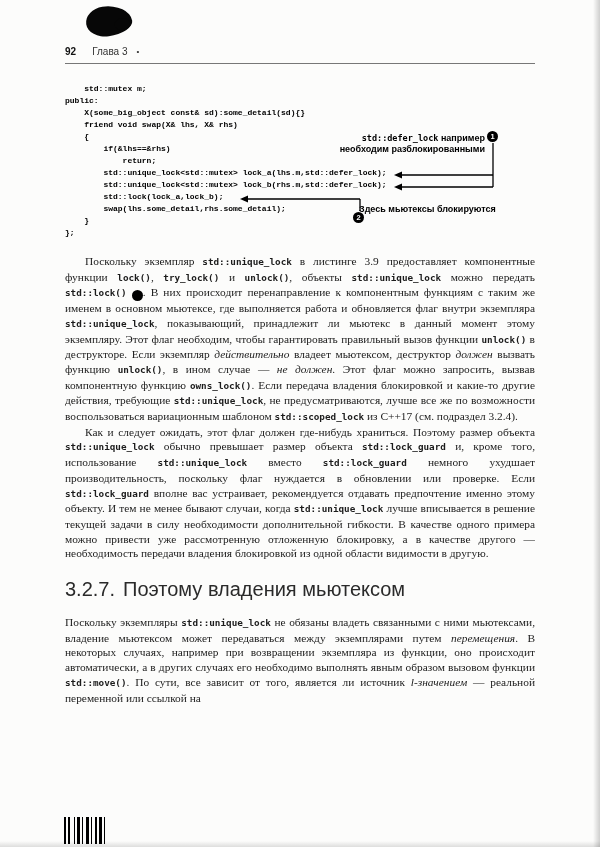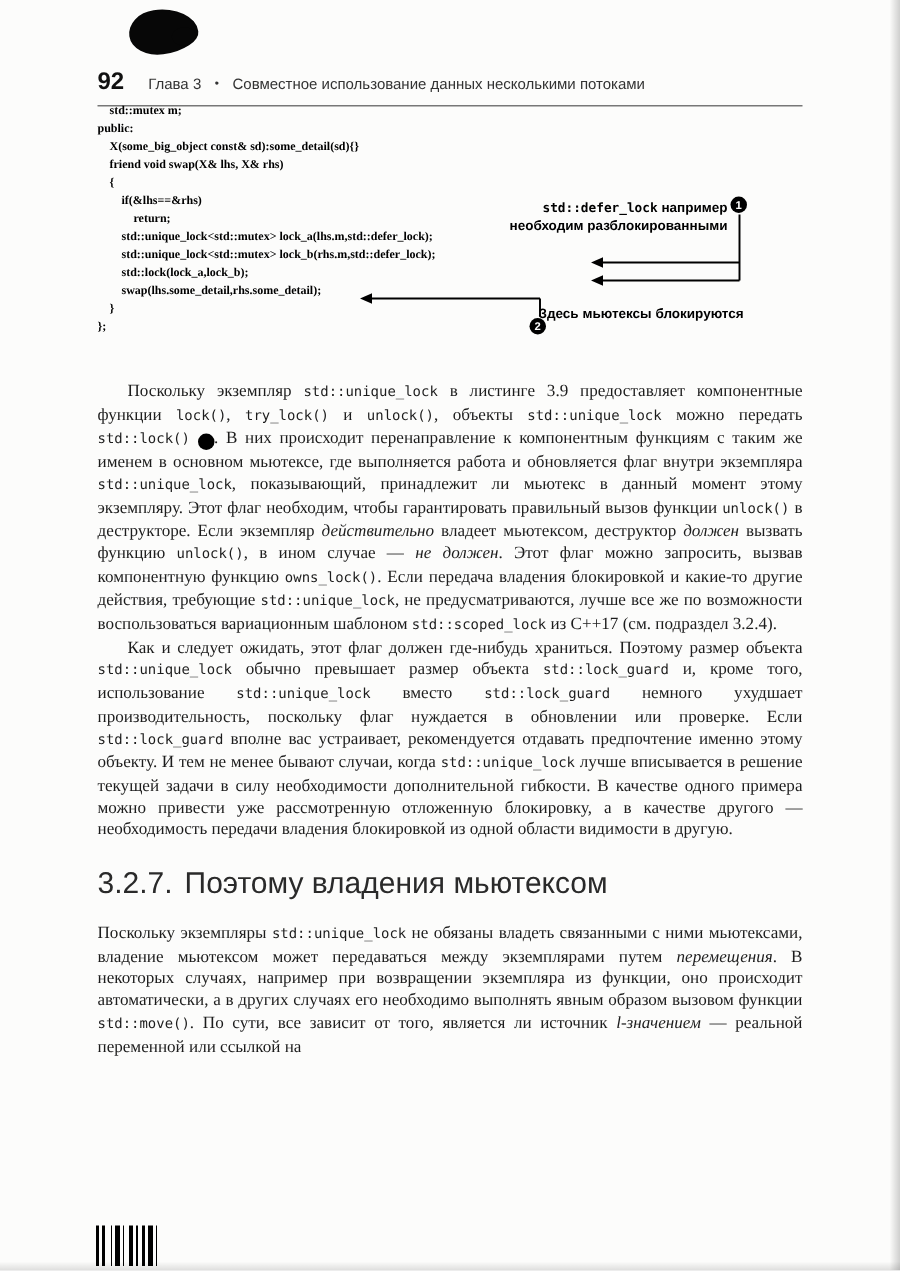--- a/index.html
+++ b/index.html
@@ -34,28 +34,28 @@
       #000 35px 38px, transparent 38px 40px, #000 40px 41px, transparent 41px 42px);
   }
 
   
   .running-head {
     position:absolute; top:46px; left:65px; width:470px;
     display:flex; align-items:baseline;
     font-family:"Liberation Sans", sans-serif; font-size:10px; color:#333;
     border-bottom:1px solid #777; padding-bottom:6px;
   }
-  .pagenum { font-weight:700; font-size:16px; color:#111; margin-right:16px; }
+  .pagenum { font-weight:700; font-size:10px; color:#111; margin-right:16px; }
   .chap { margin-right:9px; }
   .bullet { margin-right:9px; font-size:8px; position:relative; top:-1px; }
 
   
   .code-block {
-    position:absolute; top:68px; left:65px;
-    font-family:Liberation Serif, serif; font-weight:700;
+    position:absolute; top:83px; left:65px;
+    font-family:Liberation Mono, monospace; font-weight:700;
     font-size:8px; line-height:12px; color:#000; white-space:pre;
   }
 
   .callout-svg { position:absolute; left:0; top:0; pointer-events:none; }
 
   .anno { position:absolute; font-family:"Liberation Sans", sans-serif;
     font-weight:700; font-size:9px; line-height:11px; color:#000; }
   .anno-defer { top:133px; right:115px; text-align:right; }
   .anno-lock  { top:204px; left:359px; }
   .anno-code { font-family:"DejaVu Sans Mono", monospace; font-size:8.5px;text-align:center; }
@@ -70,21 +70,21 @@
   .m1 { left:487px; top:131px; }
   .m2 { left:353px; top:212px; }
 
   
   .body-text {
     position:absolute; top:254px; left:65px; width:470px;
     font-size:11.4px; line-height:14.7px; text-align:justify; color:#1c1c1c;
   }
   .para { margin:0; text-indent:20px; }
   .para.noindent { text-indent:0; }
-  .ic { font-family:"DejaVu Sans Mono", monospace; font-size:9.3px; }
+  .ic { font-family:"DejaVu Sans Mono", monospace; font-size:9.3px;font-weight:bold; }
   em { font-style:italic; }
 
   .section-heading {
     display:flex; margin:16px 0 13px;
     font-family:"Liberation Sans", sans-serif; font-weight:400;
     font-size:20px; line-height:25px; color:#2a2a2a; text-align:left;
   }
   .sec-num { margin-right:8px; }
 </style>
 </head>
@@ -93,21 +93,20 @@
 <div class="page">
 
   <div class="blob"></div>
   <div class="edge-right"></div>
   <div class="edge-bottom"></div>
 
   <div class="running-head">
     <span class="pagenum">92</span>
     <span class="chap">Глава 3</span>
     <span class="bullet">•</span>
-    <span class="chtitle">Совместное использование данных несколькими потоками</span>
   </div>
 
   <div class="code-block"><div>    std::mutex m;</div><div>public:</div><div>    X(some_big_object const&amp; sd):some_detail(sd){}</div><div>    friend void swap(X&amp; lhs, X&amp; rhs)</div><div>    {</div><div>        if(&amp;lhs==&amp;rhs)</div><div>            return;</div><div>        std::unique_lock&lt;std::mutex&gt; lock_a(lhs.m,std::defer_lock);</div><div>        std::unique_lock&lt;std::mutex&gt; lock_b(rhs.m,std::defer_lock);</div><div>        std::lock(lock_a,lock_b);</div><div>        swap(lhs.some_detail,rhs.some_detail);</div><div>    }</div><div>};</div></div>
 
   <svg class="callout-svg" width="600" height="250" viewBox="0 0 600 250">
     <g stroke="#000" stroke-width="1.3" fill="none">
       <path d="M493,143 V187"></path>
       <path d="M493,175 H401"></path>
       <path d="M493,187 H401"></path>
       <path d="M360,199 H247"></path>

